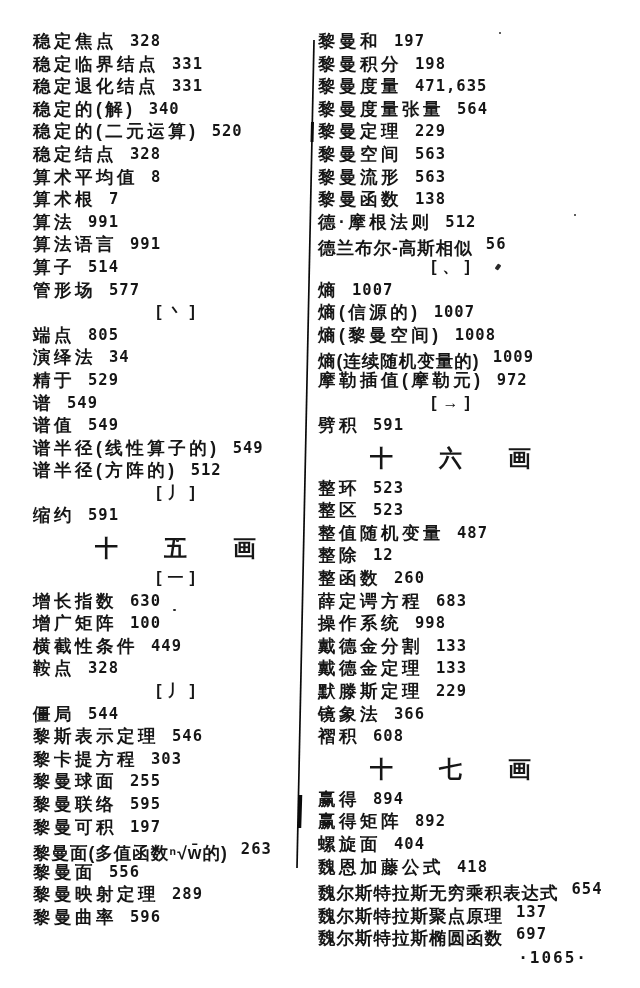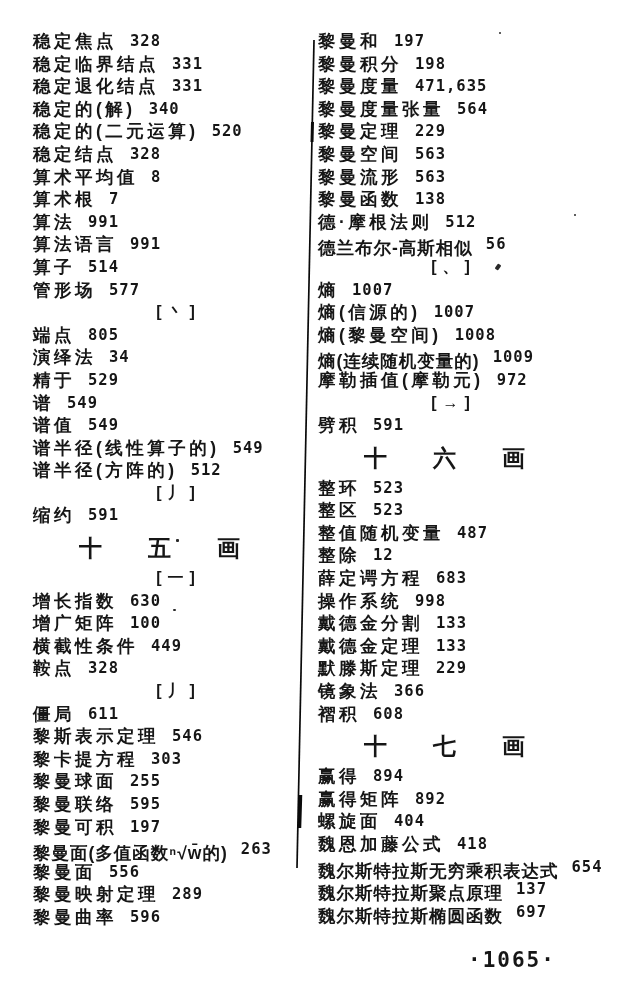--- a/index.html
+++ b/index.html
@@ -18,26 +18,26 @@
   .term.tight{letter-spacing:1px;margin-top:8px;}
   .pg{
     font-family:"DejaVu Sans Mono",monospace;
     font-size:15.5px;font-weight:700;margin-left:13px;letter-spacing:1px;
   }
   .marker-row{
     display:block;height:22.6px;line-height:22.6px;text-align:center;
     font-size:16px;font-weight:700;letter-spacing:6px;text-indent:6px;
   }
   .header-row{
-    height:26px;line-height:26px;margin:8px 0 6px 0;
+    height:26px;line-height:26px;margin:8px 0 6px 0;text-align:center;
     font-size:23px;font-weight:700;letter-spacing:46px;text-indent:46px;white-space:nowrap;
   }
   .footer{
-    position:absolute;left:468px;top:948px;width:120px;text-align:left;
-    font-family:"DejaVu Sans Mono",monospace;font-size:21px;font-weight:700;letter-spacing:2px;
+    position:absolute;left:468px;top:948px;width:120px;text-align:right;
+    font-family:"DejaVu Sans Mono",monospace;font-size:16px;font-weight:700;letter-spacing:2px;
   }
   .divider{position:absolute;left:0;top:0;pointer-events:none;}
   .speck{position:absolute;background:#2a2a2a;border-radius:1px;}
   .speck.s1{left:496px;top:264px;width:4px;height:6px;transform:rotate(35deg);}
   .speck.s2{left:176px;top:539px;width:3px;height:3px;}
   .speck.s3{left:499px;top:32px;width:2px;height:2px;}
   .speck.s4{left:574px;top:214px;width:2px;height:2px;}
   .speck.s5{left:173px;top:609px;width:3px;height:2px;}
 </style>
 </head>
@@ -148,21 +148,21 @@
         <span class="term">横截性条件</span>
         <span class="pg">449</span>
       </div>
       <div class="row entry">
         <span class="term">鞍点</span>
         <span class="pg">328</span>
       </div>
       <div class="marker-row">[丿]</div>
       <div class="row entry">
         <span class="term">僵局</span>
-        <span class="pg">611</span>
+        <span class="pg">544</span>
       </div>
       <div class="row entry">
         <span class="term">黎斯表示定理</span>
         <span class="pg">546</span>
       </div>
       <div class="row entry">
         <span class="term">黎卡提方程</span>
         <span class="pg">303</span>
       </div>
       <div class="row entry">
@@ -270,20 +270,24 @@
         <span class="term">整区</span>
         <span class="pg">523</span>
       </div>
       <div class="row entry">
         <span class="term">整值随机变量</span>
         <span class="pg">487</span>
       </div>
       <div class="row entry">
         <span class="term">整除</span>
         <span class="pg">12</span>
+      </div>
+      <div class="row entry">
+        <span class="term">整函数</span>
+        <span class="pg">260</span>
       </div>
       <div class="row entry">
         <span class="term">薛定谔方程</span>
         <span class="pg">683</span>
       </div>
       <div class="row entry">
         <span class="term">操作系统</span>
         <span class="pg">998</span>
       </div>
       <div class="row entry">

